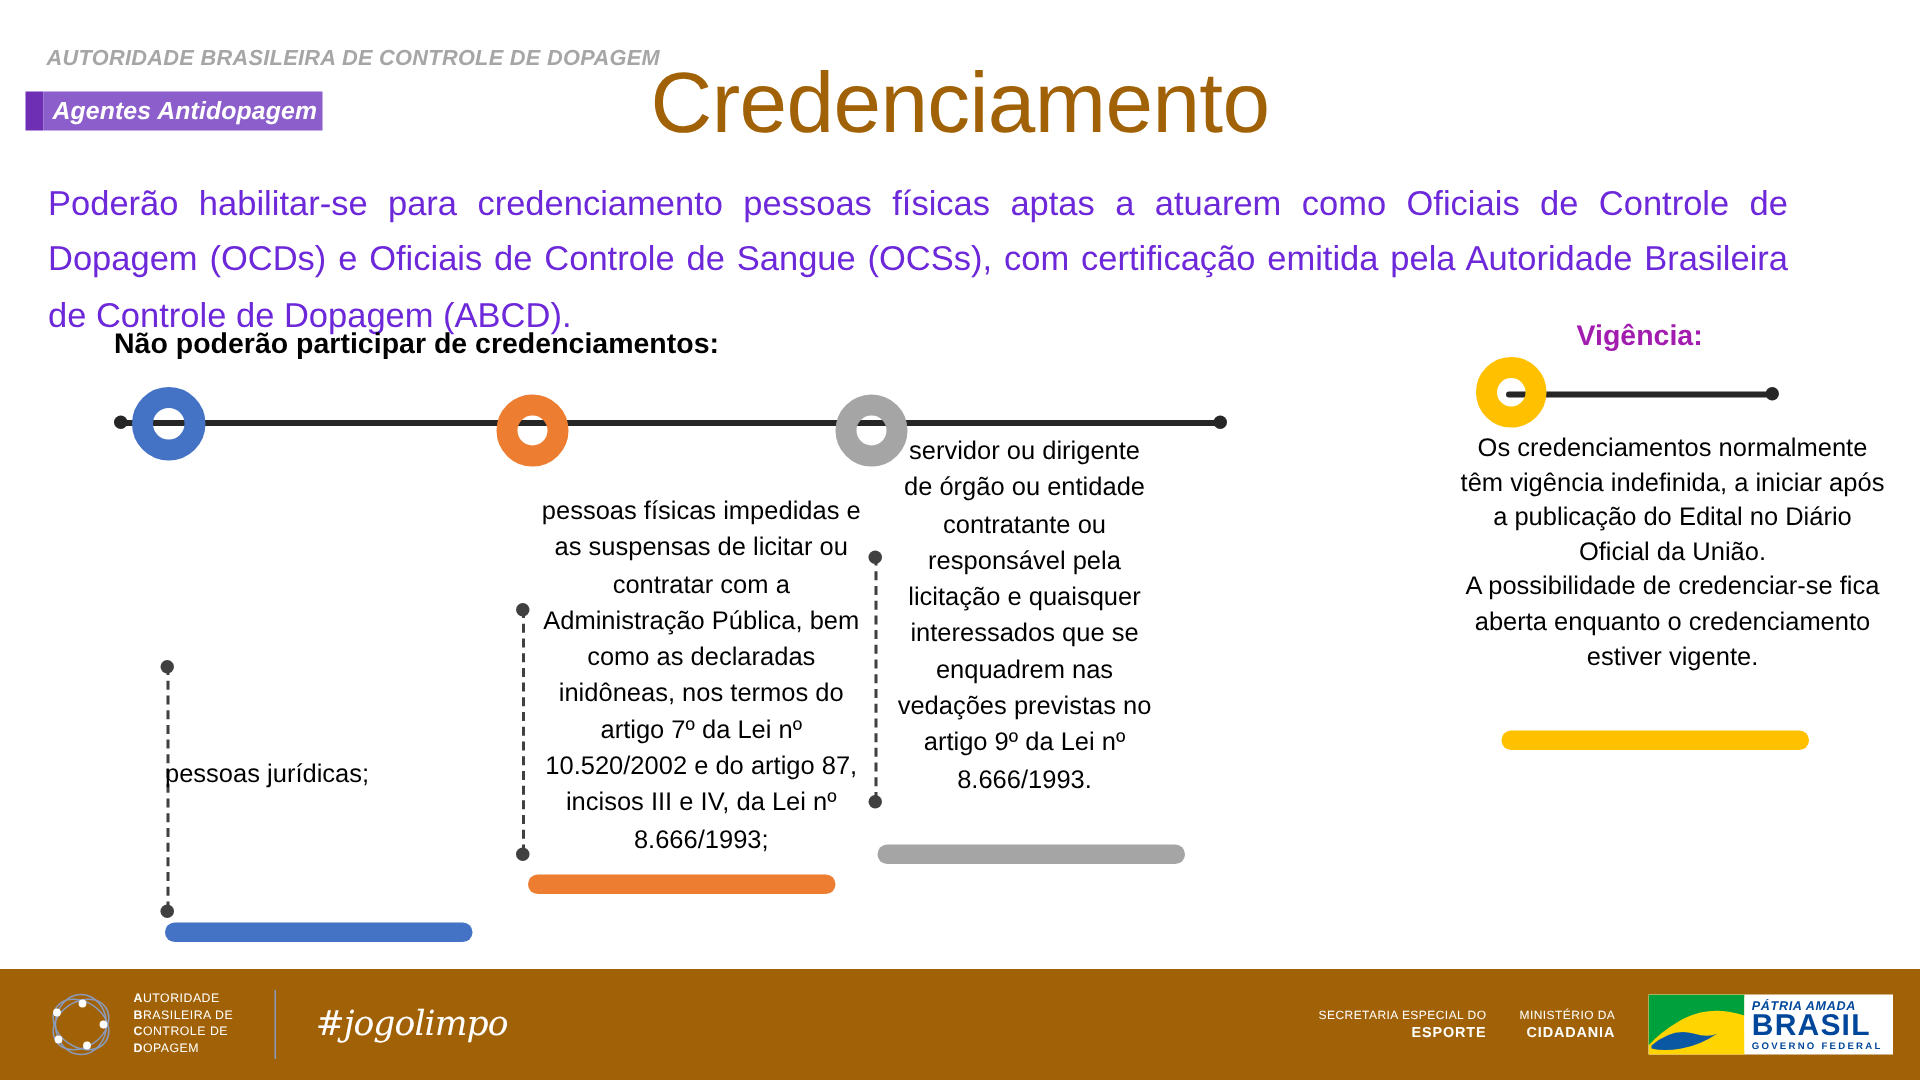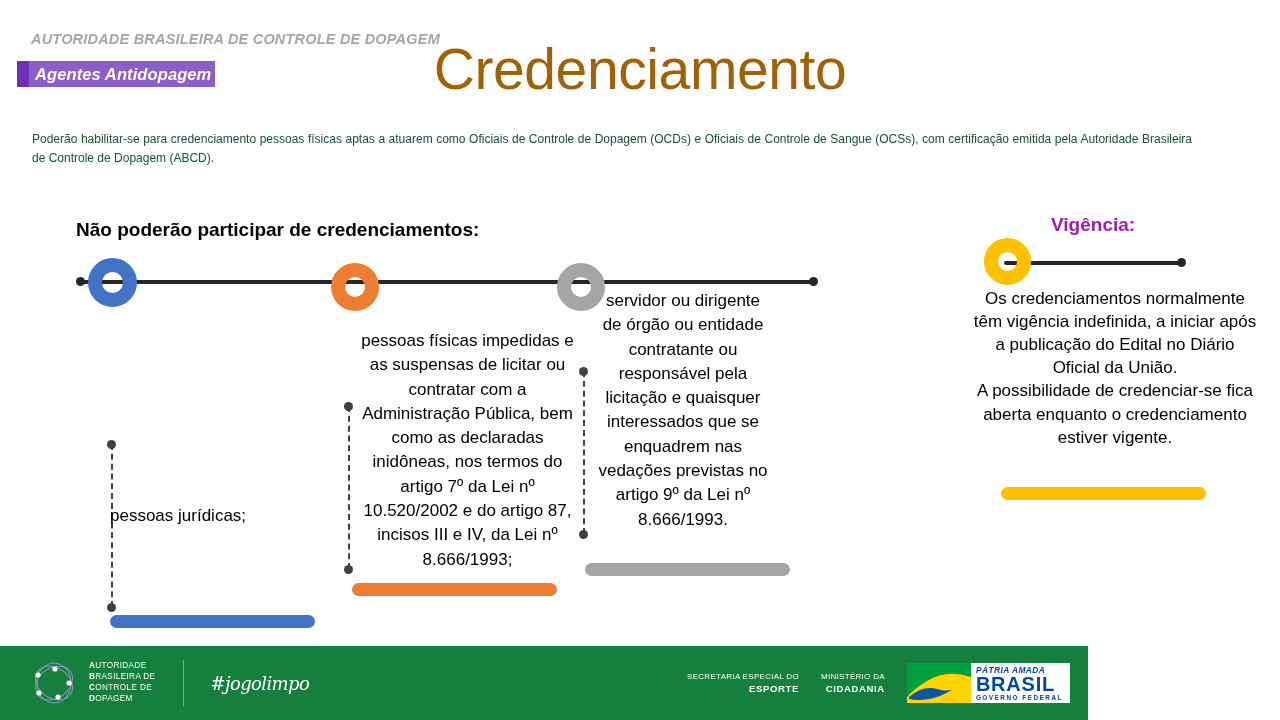--- a/index.html
+++ b/index.html
@@ -67,25 +67,25 @@
     font-size: 57px;
     font-weight: 400;
     color: #a16207;
     letter-spacing: -.4px;
   }
 
   
   .intro {
     position: absolute;
     left: 32px;
-    top: 130px;
+    top: 117px;
     width: 1160px;
-    font-size: 12px;
+    font-size: 23px;
     line-height: 1.62;
-    color: #14532d;
+    color: #6d28d9;
     text-align: justify;
     text-justify: inter-word;
   }
 
   
   .heading-left {
     position: absolute;
     left: 76px;
     top: 219px;
     font-size: 19px;
@@ -189,23 +189,23 @@
   .pill-blue   { left: 110px; top: 615px; width: 205px; background: #4472c4; }
   .pill-orange { left: 352px; top: 583px; width: 205px; background: #ed7d31; }
   .pill-gray   { left: 585px; top: 563px; width: 205px; background: #a5a5a5; }
   .pill-yellow { left: 1001px; top: 487px; width: 205px; background: #ffc000; }
 
   
   .footer {
     position: absolute;
     left: 0;
     bottom: 0;
-    width: 1088px;
+    width: 1280px;
     height: 74px;
-    background: #15803d;
+    background: #a16207;
   }
   .footer-left {
     position: absolute;
     left: 28px;
     top: 10px;
     display: flex;
     align-items: center;
     height: 54px;
   }
   .abcd-mark { flex: 0 0 auto; }
@@ -220,21 +220,21 @@
   .abcd-text b { font-weight: bold; }
   .footer-div {
     width: 1px;
     height: 46px;
     background: #8a9bbd;
     margin: 0 26px 0 28px;
   }
   .jogolimpo {
     font-family: "DejaVu Serif", serif;
     font-style: italic;
-    font-size: 18px;
+    font-size: 23px;
     color: #ffffff;
     letter-spacing: -.6px;
     white-space: nowrap;
   }
 
   .footer-right {
     position: absolute;
     right: 18px;
     top: 14px;
     display: flex;

